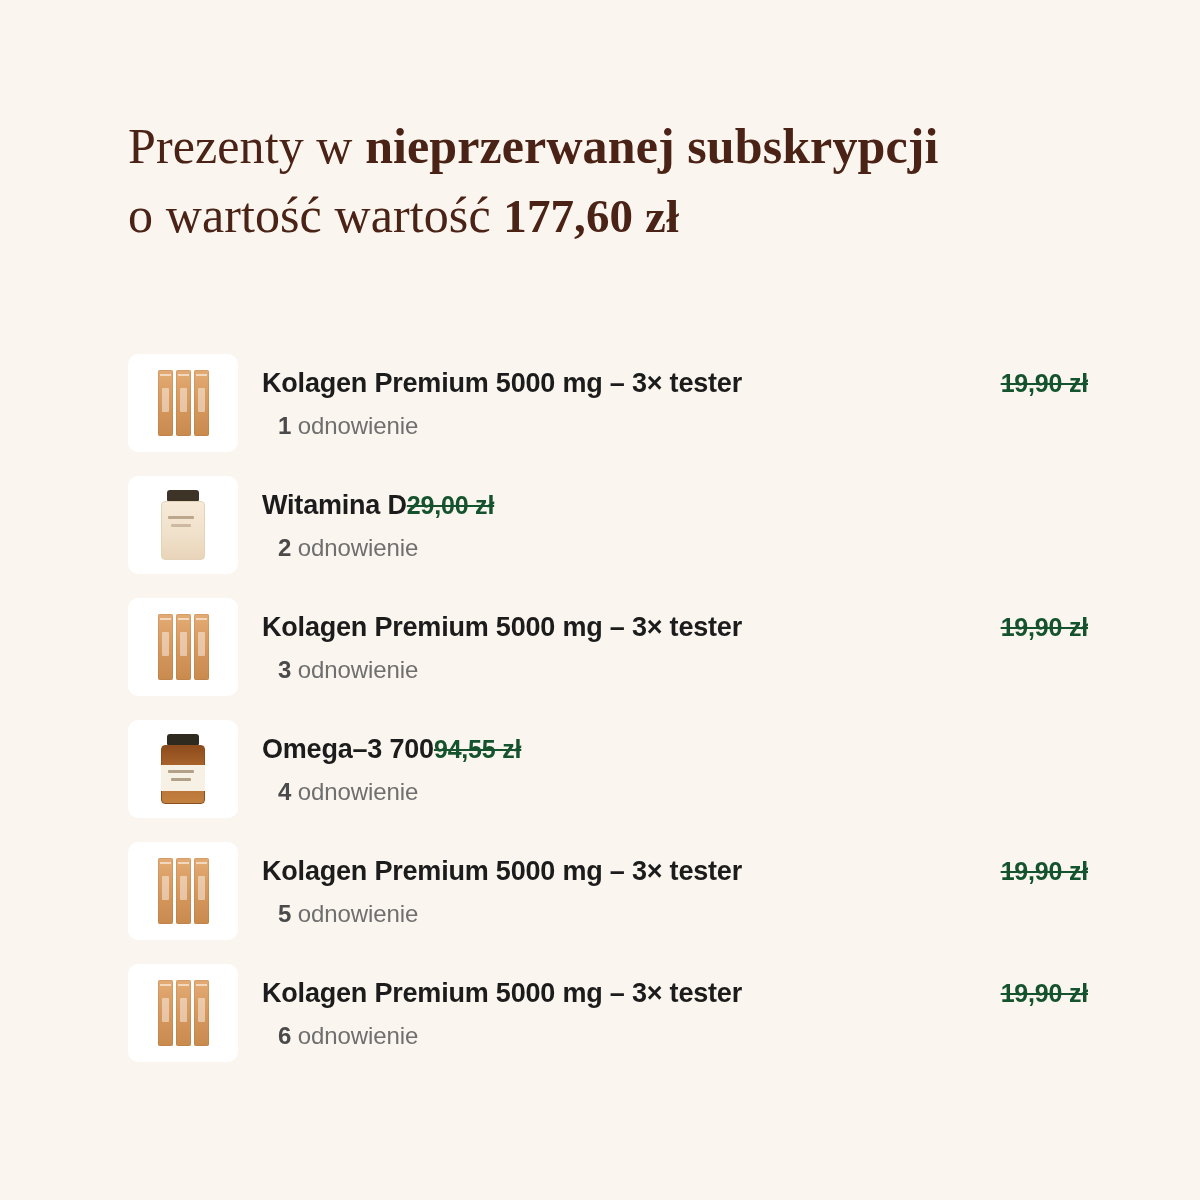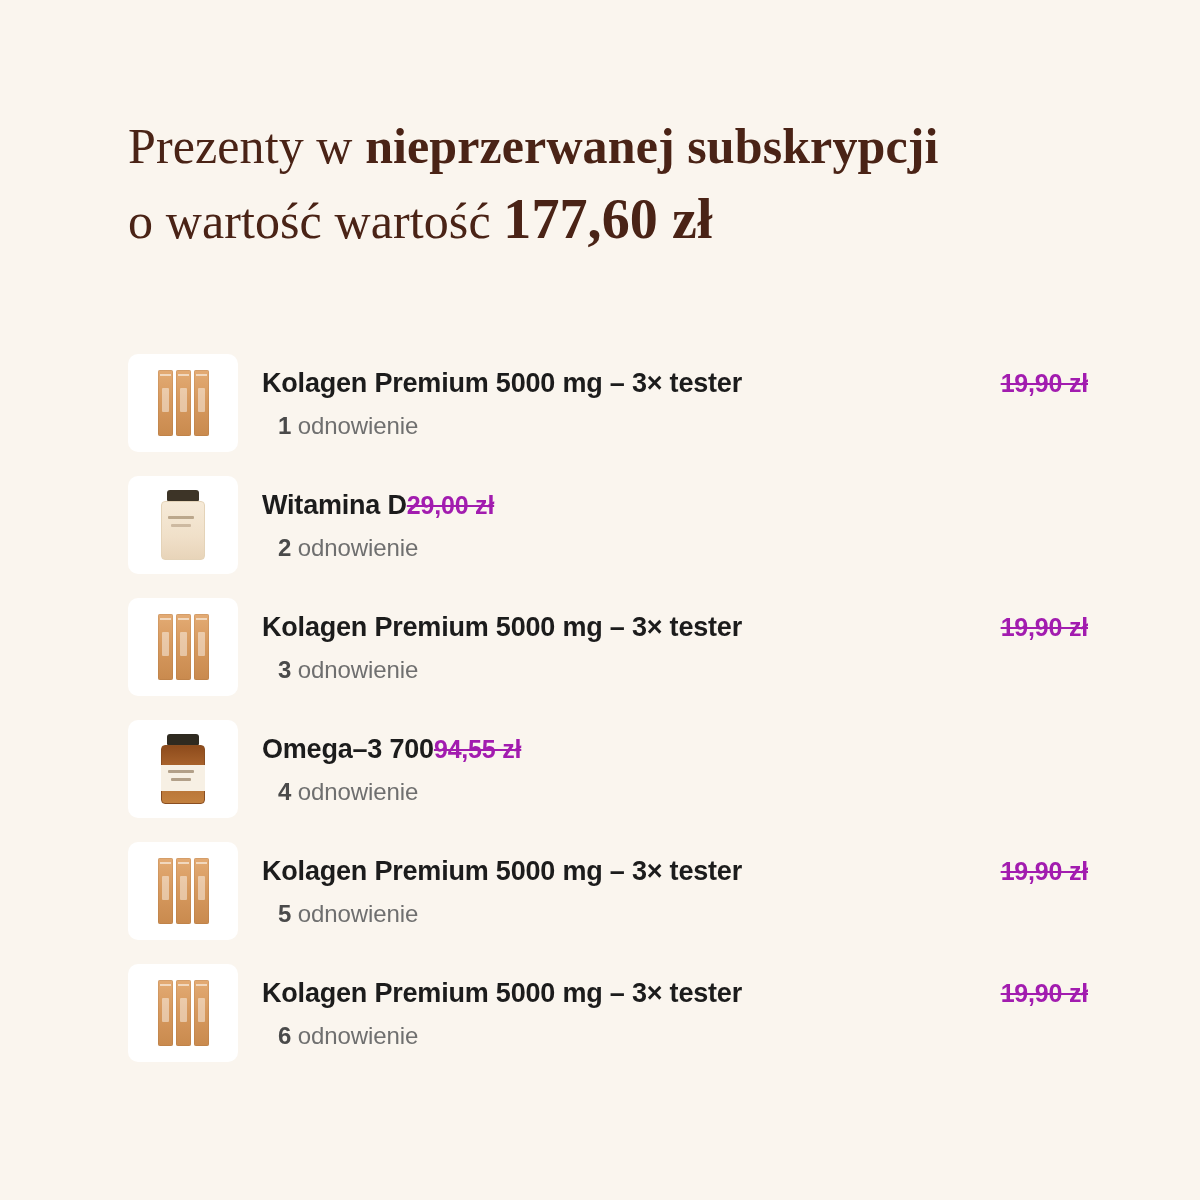--- a/index.html
+++ b/index.html
@@ -39,21 +39,21 @@
     white-space: nowrap;
   }
   .heading .reg {
     font-weight: 400;
   }
   .heading .bold {
     font-weight: 700;
   }
   .heading .amount {
     font-weight: 700;
-    font-size: 56px;
+    font-size: 47px;
   }
 
   
   .gift-list {
     position: absolute;
     left: 128px;
     top: 354px;
     width: 960px;
   }
   .gift-row {
@@ -177,21 +177,21 @@
   }
   .item-title {
     font-size: 27px;
     font-weight: 700;
     color: #1c1c1c;
     letter-spacing: -0.2px;
   }
   .item-price {
     font-size: 25px;
     font-weight: 700;
-    color: #a21caf;
+    color: #14532d;
     text-decoration: line-through;
     text-decoration-thickness: 2px;
     letter-spacing: -0.2px;
   }
   .row-sub {
     position: absolute;
     left: 150px;
     top: 58px;
     font-size: 24px;
     color: #6f6f6f;

